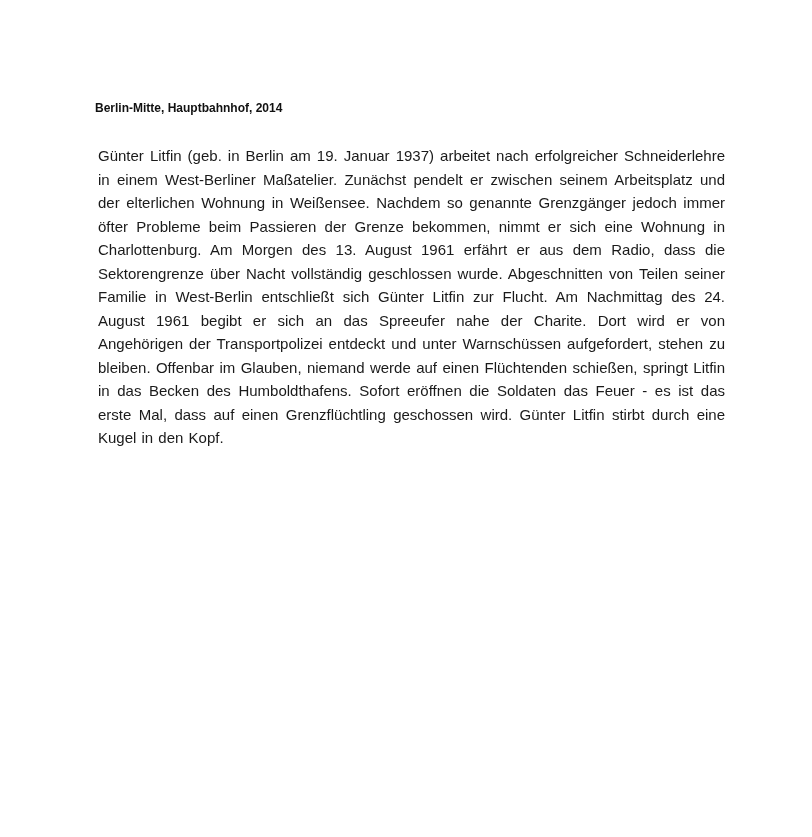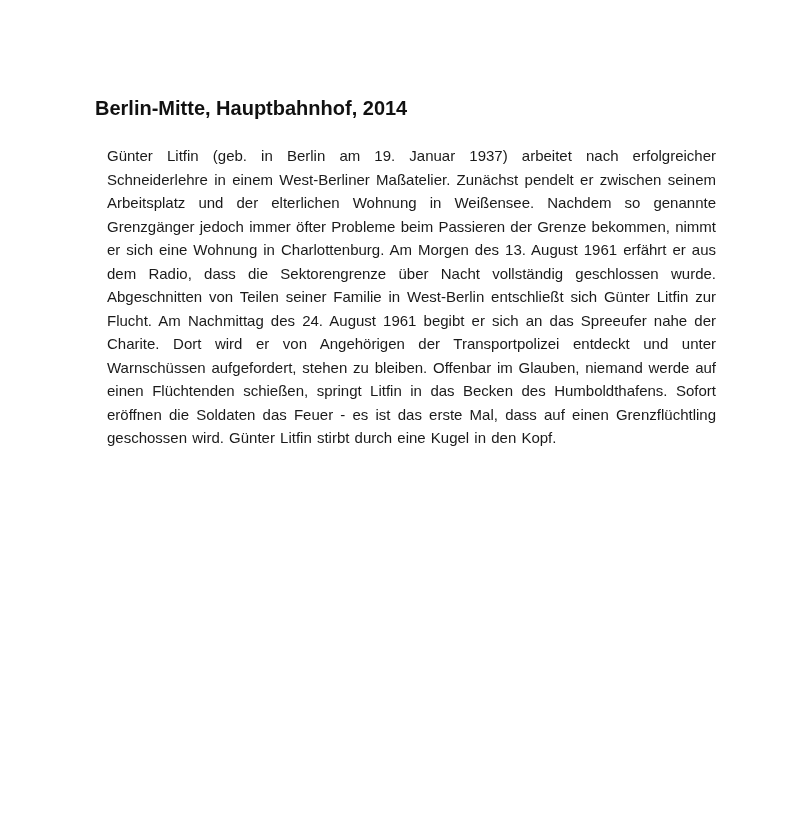--- a/index.html
+++ b/index.html
@@ -16,30 +16,30 @@
     font-family: "Liberation Sans", sans-serif;
     color: #1a1a1a;
   }
   .content {
     position: absolute;
     left: 95px;
     top: 97px;
     width: 633px;
   }
   .doc-heading {
-    font-size: 20px;
+    font-size: 12px;
     line-height: 23.5px;
     font-weight: 700;
     margin: 0 0 23.5px 0;
     color: #111111;
   }
   .doc-paragraph {
     font-size: 15px;
     line-height: 23.5px;
-    margin: 12px;
+    margin: 3px;
     text-align: justify;
     color: #1a1a1a;
     word-spacing: 1px;
   }
 </style>
 </head>
 <body>
 
 <div class="page">
   <div class="content">

